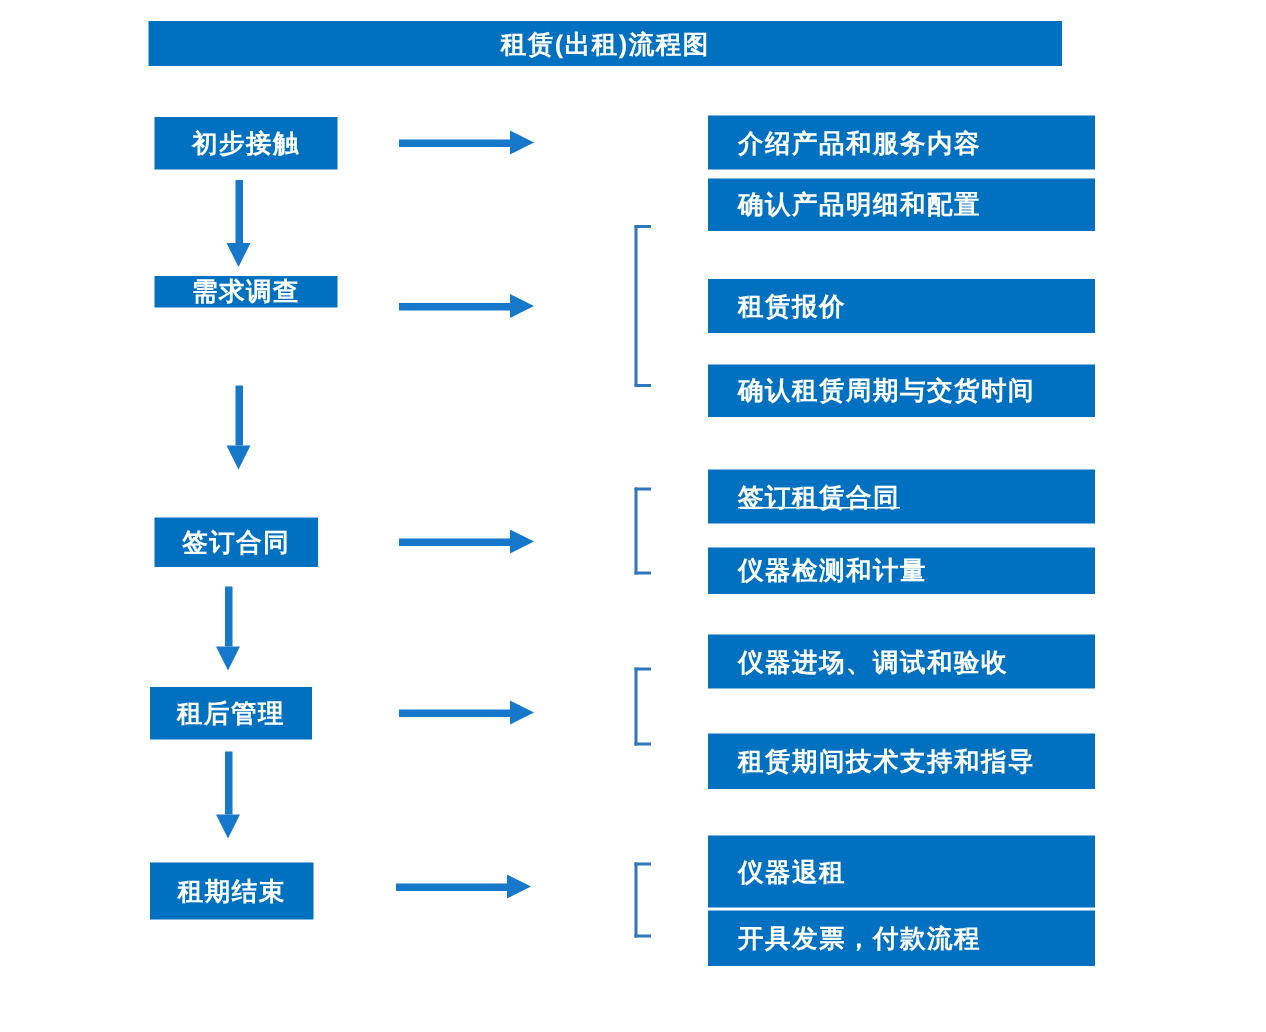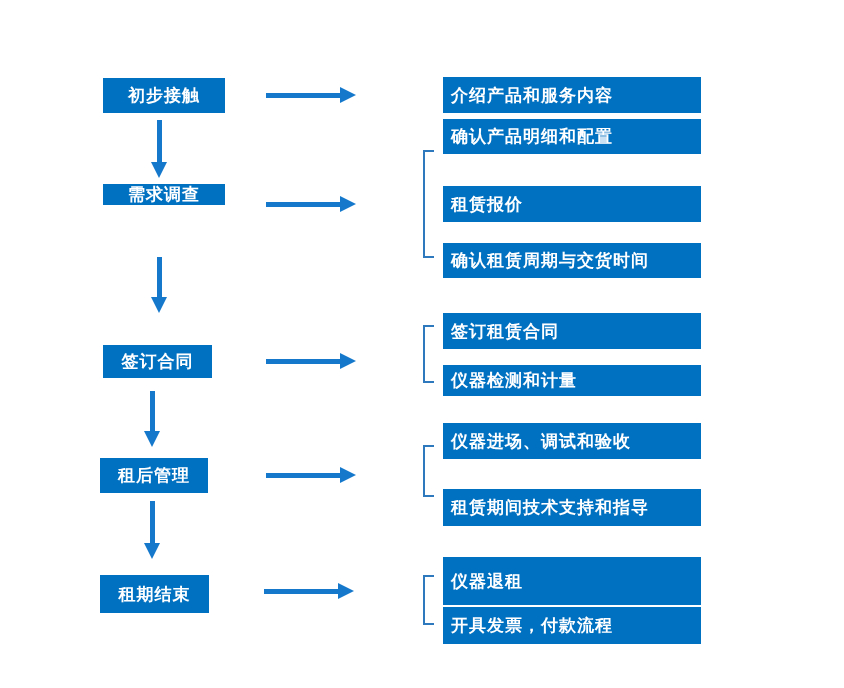--- a/index.html
+++ b/index.html
@@ -14,39 +14,39 @@
     background:var(--box-blue,#0070c0);
     color:#ffffff;
     font-weight:700;
     font-size:17px;
     letter-spacing:1px;
     display:flex;align-items:center;
     box-sizing:border-box;
     white-space:nowrap;
   }
   .centered{justify-content:center;}
-  .leftpad{padding-left:8px;justify-content:flex-start;}
+  .leftpad{padding-left:20px;justify-content:flex-start;margin-left:29px;}
 
   
   .title-bar{left:99px;top:14px;width:609px;height:30px;font-size:17px;}
 
   
   .s1{left:103px;top:78px;width:122px;height:35px;}
   .s2{left:103px;top:184px;width:122px;height:21px;}
   .s3{left:103px;top:345px;width:109px;height:33px;}
   .s4{left:100px;top:458px;width:108px;height:35px;}
   .s5{left:100px;top:575px;width:109px;height:38px;}
 
   
   .detail{left:443px;width:258px;}
   .d1{top:77px;height:36px;}
   .d2{top:119px;height:35px;}
   .d3{top:186px;height:36px;}
   .d4{top:243px;height:35px;}
-  .d5{top:313px;height:36px;}
+  .d5{top:313px;height:36px;text-decoration:underline;}
   .d6{top:365px;height:31px;}
   .d7{top:423px;height:36px;}
   .d8{top:489px;height:37px;}
   .d9{top:557px;height:48px;text-align:center;}
   .d10{top:607px;height:37px;}
 
   
   .harrow{position:absolute;width:90px;height:16px;}
   .harrow .shaft{
     position:absolute;left:0;top:5.5px;width:74px;height:5px;
@@ -91,20 +91,21 @@
   .b1{left:423px;top:150px;height:108px;}
   .b2{left:423px;top:325px;height:58px;}
   .b3{left:423px;top:445px;height:52px;}
   .b4{left:423px;top:575px;height:50px;}
 </style>
 </head>
 <body>
 
 <div class="canvas">
 
+  <div class="bluebox centered title-bar">租赁(出租)流程图</div>
 
   <div class="bluebox centered s1">初步接触</div>
   <div class="bluebox centered s2">需求调查</div>
   <div class="bluebox centered s3">签订合同</div>
   <div class="bluebox centered s4">租后管理</div>
   <div class="bluebox centered s5">租期结束</div>
 
   <div class="bluebox leftpad detail d1">介绍产品和服务内容</div>
   <div class="bluebox leftpad detail d2">确认产品明细和配置</div>
   <div class="bluebox leftpad detail d3">租赁报价</div>

